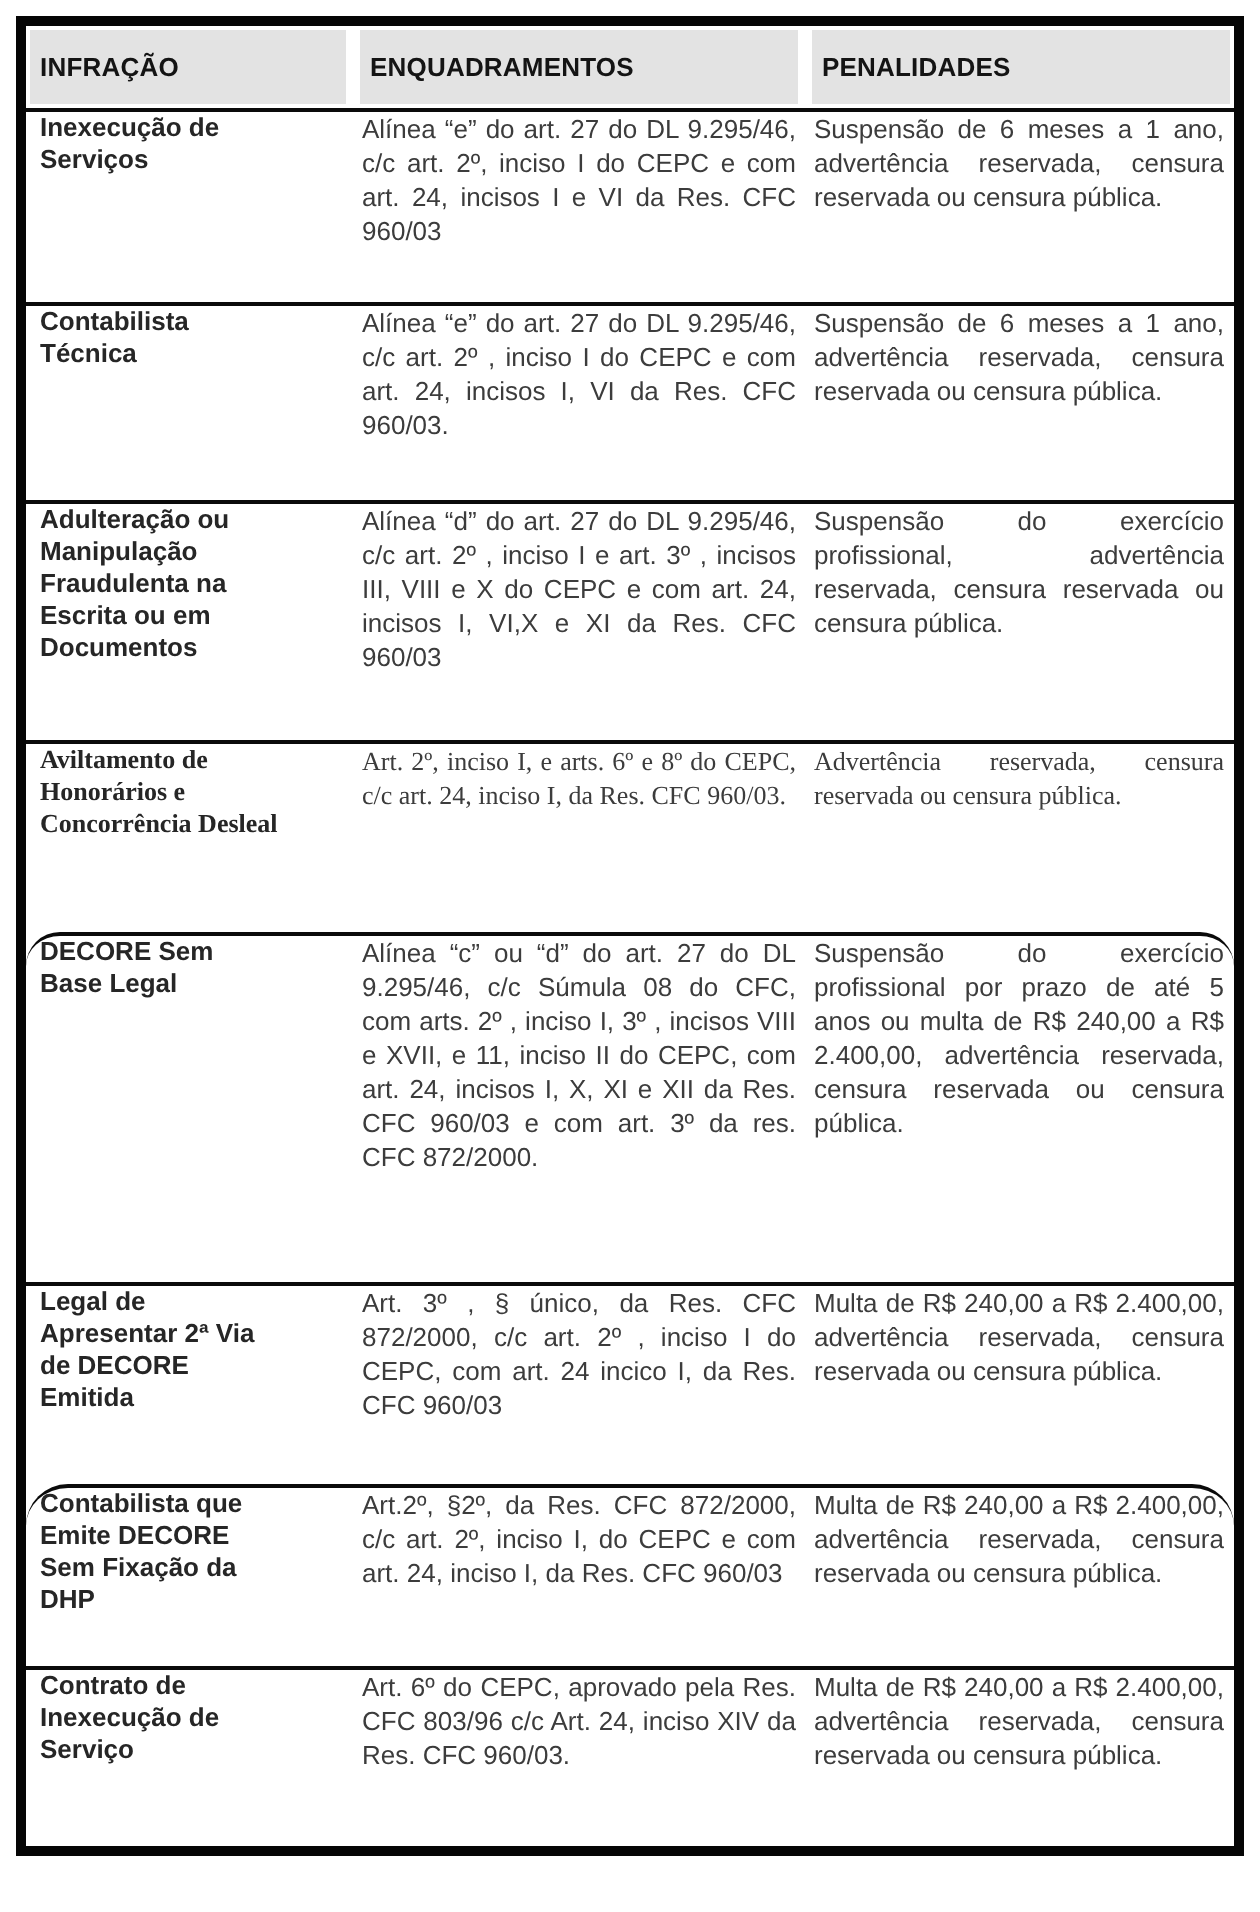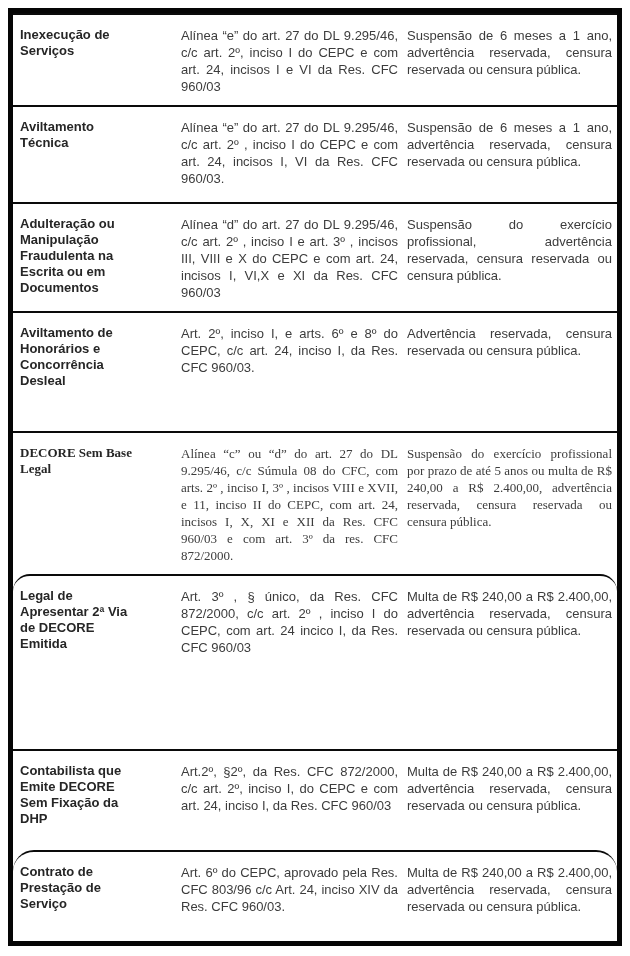--- a/index.html
+++ b/index.html
@@ -42,21 +42,21 @@
     padding-left: 5px;
     font-size: 13px;
     font-weight: bold;
     letter-spacing: 0.1px;
     color: #141414;
   }
   
   .cell {
     font-size: 13px;
     line-height: 17px;
-    padding-top: 12px;
+    padding-top: 0;
     padding-bottom: 10px;
     color: #3c3c3c;
   }
   .c1 {
     font-weight: bold;
     color: #262626;
     padding-left: 4px;
     padding-right: 34px; 
     line-height: 16px;
   }
@@ -72,29 +72,34 @@
   .trow.body:nth-of-type(6) { min-height: 175px; border-radius: 17px; }
   .trow.body:nth-of-type(7) { min-height: 101px; }
   .trow.body:nth-of-type(8) { min-height: 91px; border-radius: 21px;  }
   .trow.body:nth-of-type(9) { min-height: 90px;  }
 </style>
 </head>
 <body>
 
 <div class="doc-table">
 
+  <div class="trow header">
+    <div class="hcell">INFRAÇÃO</div>
+    <div class="hcell">ENQUADRAMENTOS</div>
+    <div class="hcell">PENALIDADES</div>
+  </div>
 
   <div class="trow body">
     <div class="cell c1">Inexecução de Serviços</div>
     <div class="cell c2">Alínea “e” do art. 27 do DL 9.295/46, c/c art. 2º, inciso I do CEPC e com art. 24, incisos I e VI da Res. CFC 960/03</div>
     <div class="cell c3">Suspensão de 6 meses a 1 ano, advertência reservada, censura reservada ou censura pública.</div>
   </div>
 
   <div class="trow body">
-    <div class="cell c1">Aviltamento Técnica</div>
+    <div class="cell c1">Contabilista Técnica</div>
     <div class="cell c2">Alínea “e” do art. 27 do DL 9.295/46, c/c art. 2º , inciso I do CEPC e com art. 24, incisos I, VI da Res. CFC 960/03.</div>
     <div class="cell c3">Suspensão de 6 meses a 1 ano, advertência reservada, censura reservada ou censura pública.</div>
   </div>
 
   <div class="trow body">
     <div class="cell c1">Adulteração ou Manipulação Fraudulenta na Escrita ou em Documentos</div>
     <div class="cell c2">Alínea “d” do art. 27 do DL 9.295/46, c/c art. 2º , inciso I e art. 3º , incisos III, VIII e X do CEPC e com art. 24, incisos I, VI,X e XI da Res. CFC 960/03</div>
     <div class="cell c3">Suspensão do exercício profissional, advertência reservada, censura reservada ou censura pública.</div>
   </div>
 
@@ -116,18 +121,18 @@
     <div class="cell c3">Multa de R$ 240,00 a R$ 2.400,00, advertência reservada, censura reservada ou censura pública.</div>
   </div>
 
   <div class="trow body">
     <div class="cell c1">Contabilista que Emite DECORE Sem Fixação da DHP</div>
     <div class="cell c2">Art.2º, §2º, da Res. CFC 872/2000, c/c art. 2º, inciso I, do CEPC e com art. 24, inciso I, da Res. CFC 960/03</div>
     <div class="cell c3">Multa de R$ 240,00 a R$ 2.400,00, advertência reservada, censura reservada ou censura pública.</div>
   </div>
 
   <div class="trow body">
-    <div class="cell c1">Contrato de Prestação de Serviço</div>
+    <div class="cell c1">Contrato de Inexecução de Serviço</div>
     <div class="cell c2">Art. 6º do CEPC, aprovado pela Res. CFC 803/96 c/c Art. 24, inciso XIV da Res. CFC 960/03.</div>
     <div class="cell c3">Multa de R$ 240,00 a R$ 2.400,00, advertência reservada, censura reservada ou censura pública.</div>
   </div>
 
 </div>
 
 </body></html>

